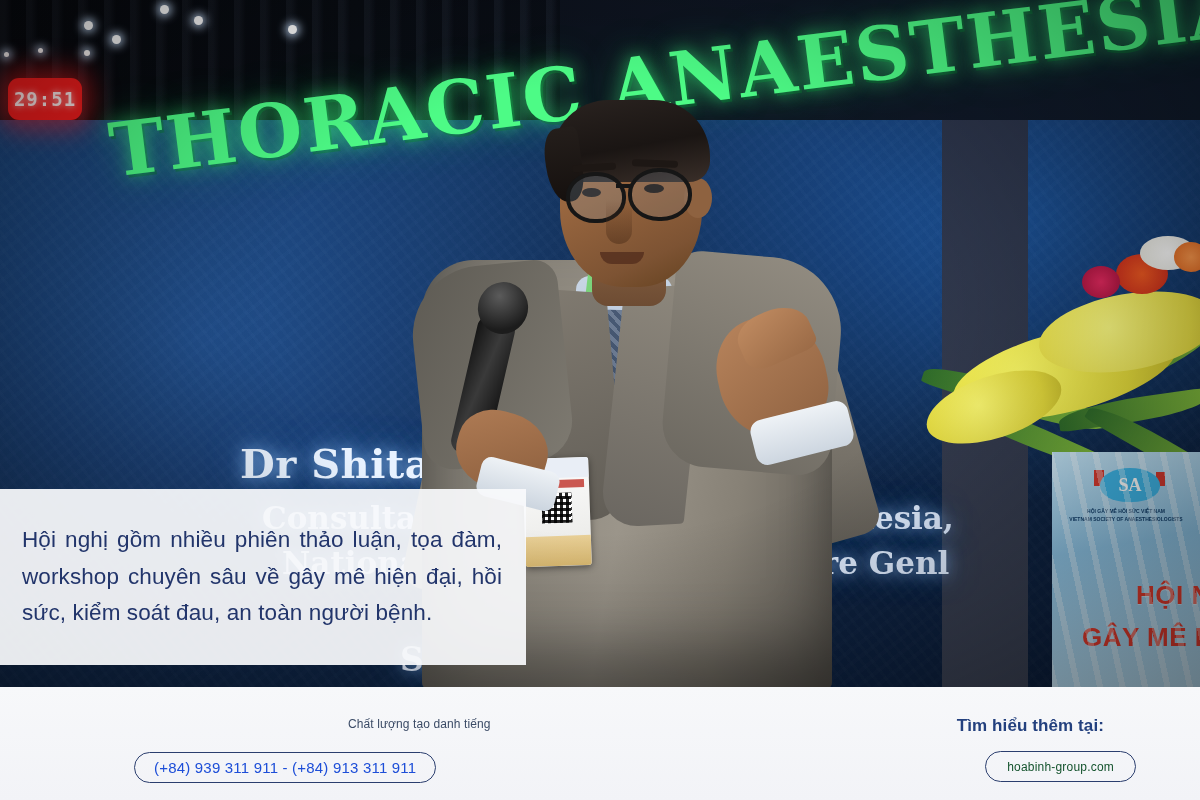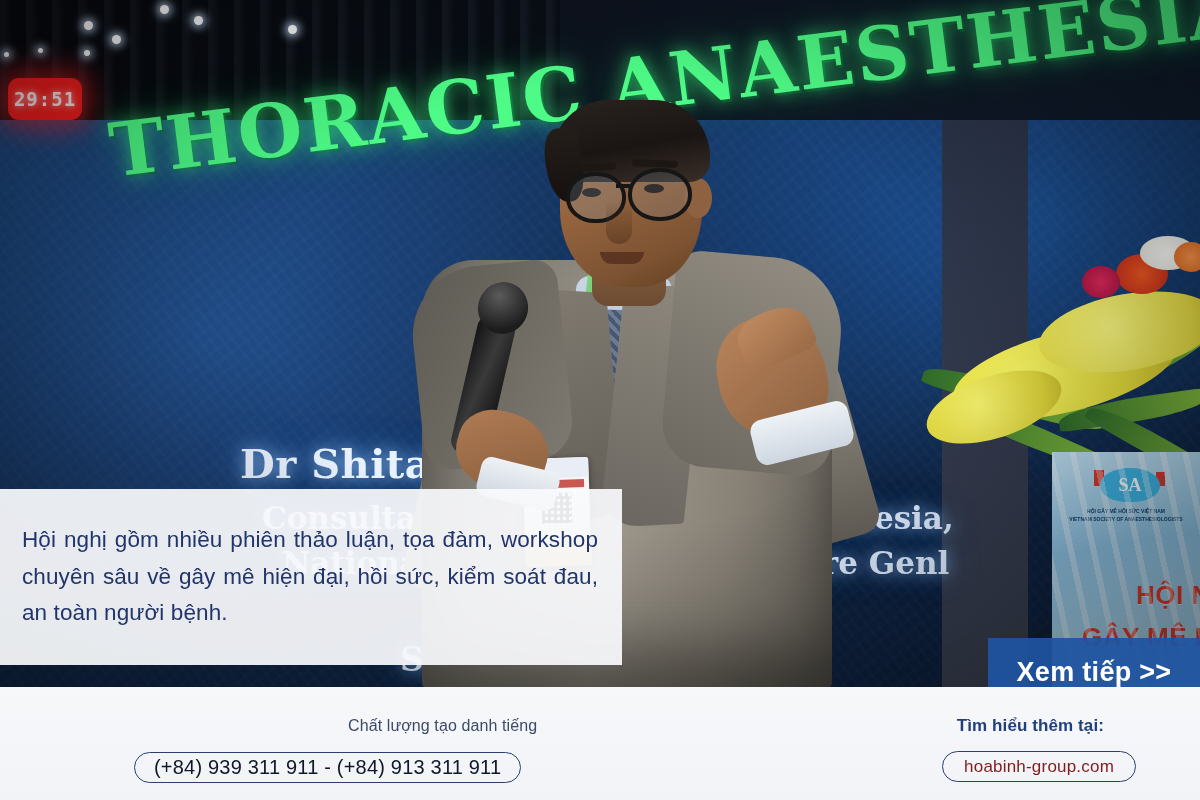--- a/index.html
+++ b/index.html
@@ -376,21 +376,21 @@
   }
   .banner-streak{
     position:absolute; left:0; top:0; width:148px; height:235px;
     background:repeating-linear-gradient(78deg, rgba(255,255,255,.30) 0 6px, rgba(255,255,255,0) 6px 22px);
   }
 
   
   .caption{
     position:absolute;
     left:0; top:489px;
-    width:622px; height:176px;
+    width:526px; height:176px;
     background:rgba(249,250,252,.93);
     display:flex; align-items:center;
     box-sizing:border-box;
     padding:0 24px 0 22px;
   }
   .caption p{
     margin:0;
     font-family:"Liberation Sans", sans-serif;
     font-size:22.5px;
     line-height:1.62;
@@ -455,41 +455,41 @@
     position:absolute; right:13px; top:18px;
     width:0;height:0;border-left:7px solid transparent;border-right:7px solid transparent;
     border-bottom:12px solid #e7b14a;
   }
   .brand-name{
     position:absolute; left:134px; top:713px;
     font-size:21.5px; font-weight:bold; color:#23407e; letter-spacing:.1px;
   }
   .brand-slogan{
     position:absolute; left:348px; top:717px;
-    font-size:16px; color:#3b4b66; letter-spacing:.1px;
+    font-size:12px; color:#3b4b66; letter-spacing:.1px;
   }
   .phone-pill{
     position:absolute; left:134px; top:752px;
     height:29px; padding:0 19px;
     border:1.6px solid #2b3e6e; border-radius:16px;
     display:flex; align-items:center;
-    font-size:20px; color:#0f172a; letter-spacing:.2px;
+    font-size:15px; color:#1d4ed8; letter-spacing:.2px;
     background:transparent;
   }
   .more-label{
     position:absolute; right:96px; top:716px;
     font-size:17px; font-weight:bold; color:#23407e;
     letter-spacing:.1px;
   }
   .site-pill{
     position:absolute; right:64px; top:751px;
     height:29px; padding:0 21px;
     border:1.6px solid #2b3e6e; border-radius:16px;
     display:flex; align-items:center;
-    font-size:17px; color:#7f1d1d; letter-spacing:.2px;
+    font-size:12px; color:#14532d; letter-spacing:.2px;
   }
 </style>
 </head>
 <body>
 
 <div class="canvas">
 
   <div class="photo">
 
     <div class="wall-base"></div>
@@ -593,21 +593,20 @@
       <div class="cuff-l"></div>
     </div>
 
     <div class="wall-vignette"></div>
 
     <div class="caption">
       <p>Hội nghị gồm nhiều phiên thảo luận, tọa đàm, workshop chuyên sâu về gây mê hiện đại, hồi sức, kiểm soát đau, an toàn người bệnh.</p>
     </div>
   </div>
 
-  <div class="cta">Xem tiếp &gt;&gt;</div>
 
   <div class="footer"></div>
 
 
   <div class="brand-slogan">Chất lượng tạo danh tiếng</div>
   <div class="phone-pill">(+84) 939 311 911 - (+84) 913 311 911</div>
 
   <div class="more-label">Tìm hiểu thêm tại:</div>
   <div class="site-pill">hoabinh-group.com</div>
 

